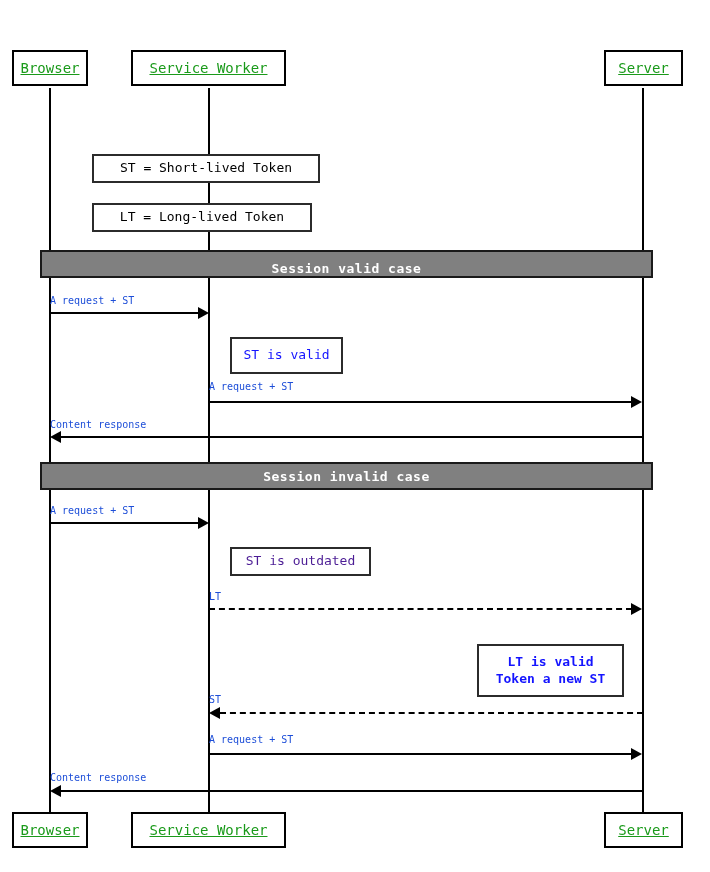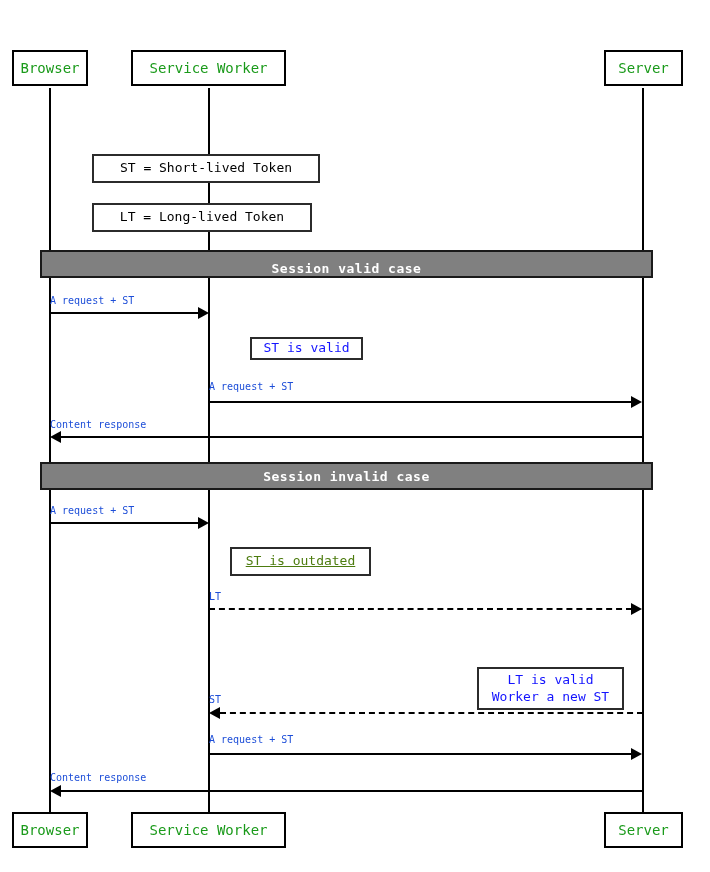--- a/index.html
+++ b/index.html
@@ -31,20 +31,21 @@
     box-sizing: border-box;
     border: 2px solid #000000;
     background: #ffffff;
     color: #1a9a1a;
     font-size: 14px;
     display: flex;
     align-items: center;
     justify-content: center;
     white-space: nowrap;
     height: 36px;
+    text-decoration: underline;
   }
   
   .lifeline {
     position: absolute;
     width: 2px;
     background: #000000;
   }
   
   .section-bar {
     position: absolute;
@@ -69,21 +70,21 @@
     font-size: 13px;
     display: flex;
     flex-direction: column;
     align-items: center;
     justify-content: center;
     white-space: nowrap;
     line-height: 1.25;
     color: #000000;
   }
   .note.blue { color: #1414ff; }
-  .note.red  { color: #4d7c0f; text-decoration: underline; }
+  .note.red  { color: #4c1d95; }
   .note .note-line { display: block; text-align: center; }
   
   .msg-line {
     position: absolute;
     height: 0;
     border-top: 2px solid #000000;
   }
   .msg-line.dashed {
     border-top: 2px dashed #000000;
     border-top-style: dashed;
@@ -133,21 +134,21 @@
   </div>
 
   <div class="section-bar" style="left:40px; top:250px; width:613px; height:28px;align-items:flex-end;">
     <span>Session valid case</span>
   </div>
 
   <div class="msg-label" style="left:50px; top:295px; width:159px;">A request + ST</div>
   <div class="msg-line" style="left:50px; top:312px; width:149px;"></div>
   <div class="arrowhead right" style="left:198px; top:307px;"></div>
 
-  <div class="note blue" style="left:230px; top:337px; width:113px; height:23px;margin-left:20px;">
+  <div class="note blue" style="left:230px; top:337px; width:113px; height:37px;">
     <span class="note-line">ST is valid</span>
   </div>
 
   <div class="msg-label" style="left:209px; top:381px; width:434px;">A request + ST</div>
   <div class="msg-line" style="left:209px; top:401px; width:423px;"></div>
   <div class="arrowhead right" style="left:631px; top:396px;"></div>
 
   <div class="msg-label" style="left:50px; top:419px; width:593px;">Content response</div>
   <div class="msg-line" style="left:61px; top:436px; width:582px;"></div>
   <div class="arrowhead left" style="left:50px; top:431px;"></div>
@@ -161,23 +162,23 @@
   <div class="arrowhead right" style="left:198px; top:517px;"></div>
 
   <div class="note red" style="left:230px; top:547px; width:141px; height:29px;">
     <span class="note-line">ST is outdated</span>
   </div>
 
   <div class="msg-label" style="left:209px; top:591px; width:434px;">LT</div>
   <div class="msg-line dashed" style="left:209px; top:608px; width:423px;"></div>
   <div class="arrowhead right" style="left:631px; top:603px;"></div>
 
-  <div class="note blue" style="left:477px; top:667px; width:147px; height:43px;">
+  <div class="note blue" style="left:477px; top:644px; width:147px; height:53px;font-weight:bold;">
     <span class="note-line">LT is valid</span>
-    <span class="note-line">Worker a new ST</span>
+    <span class="note-line">Token a new ST</span>
   </div>
 
   <div class="msg-label" style="left:209px; top:694px; width:399px;">ST</div>
   <div class="msg-line dashed" style="left:220px; top:712px; width:423px;"></div>
   <div class="arrowhead left" style="left:209px; top:707px;"></div>
 
   <div class="msg-label" style="left:209px; top:734px; width:434px;">A request + ST</div>
   <div class="msg-line" style="left:209px; top:753px; width:423px;"></div>
   <div class="arrowhead right" style="left:631px; top:748px;"></div>
 

